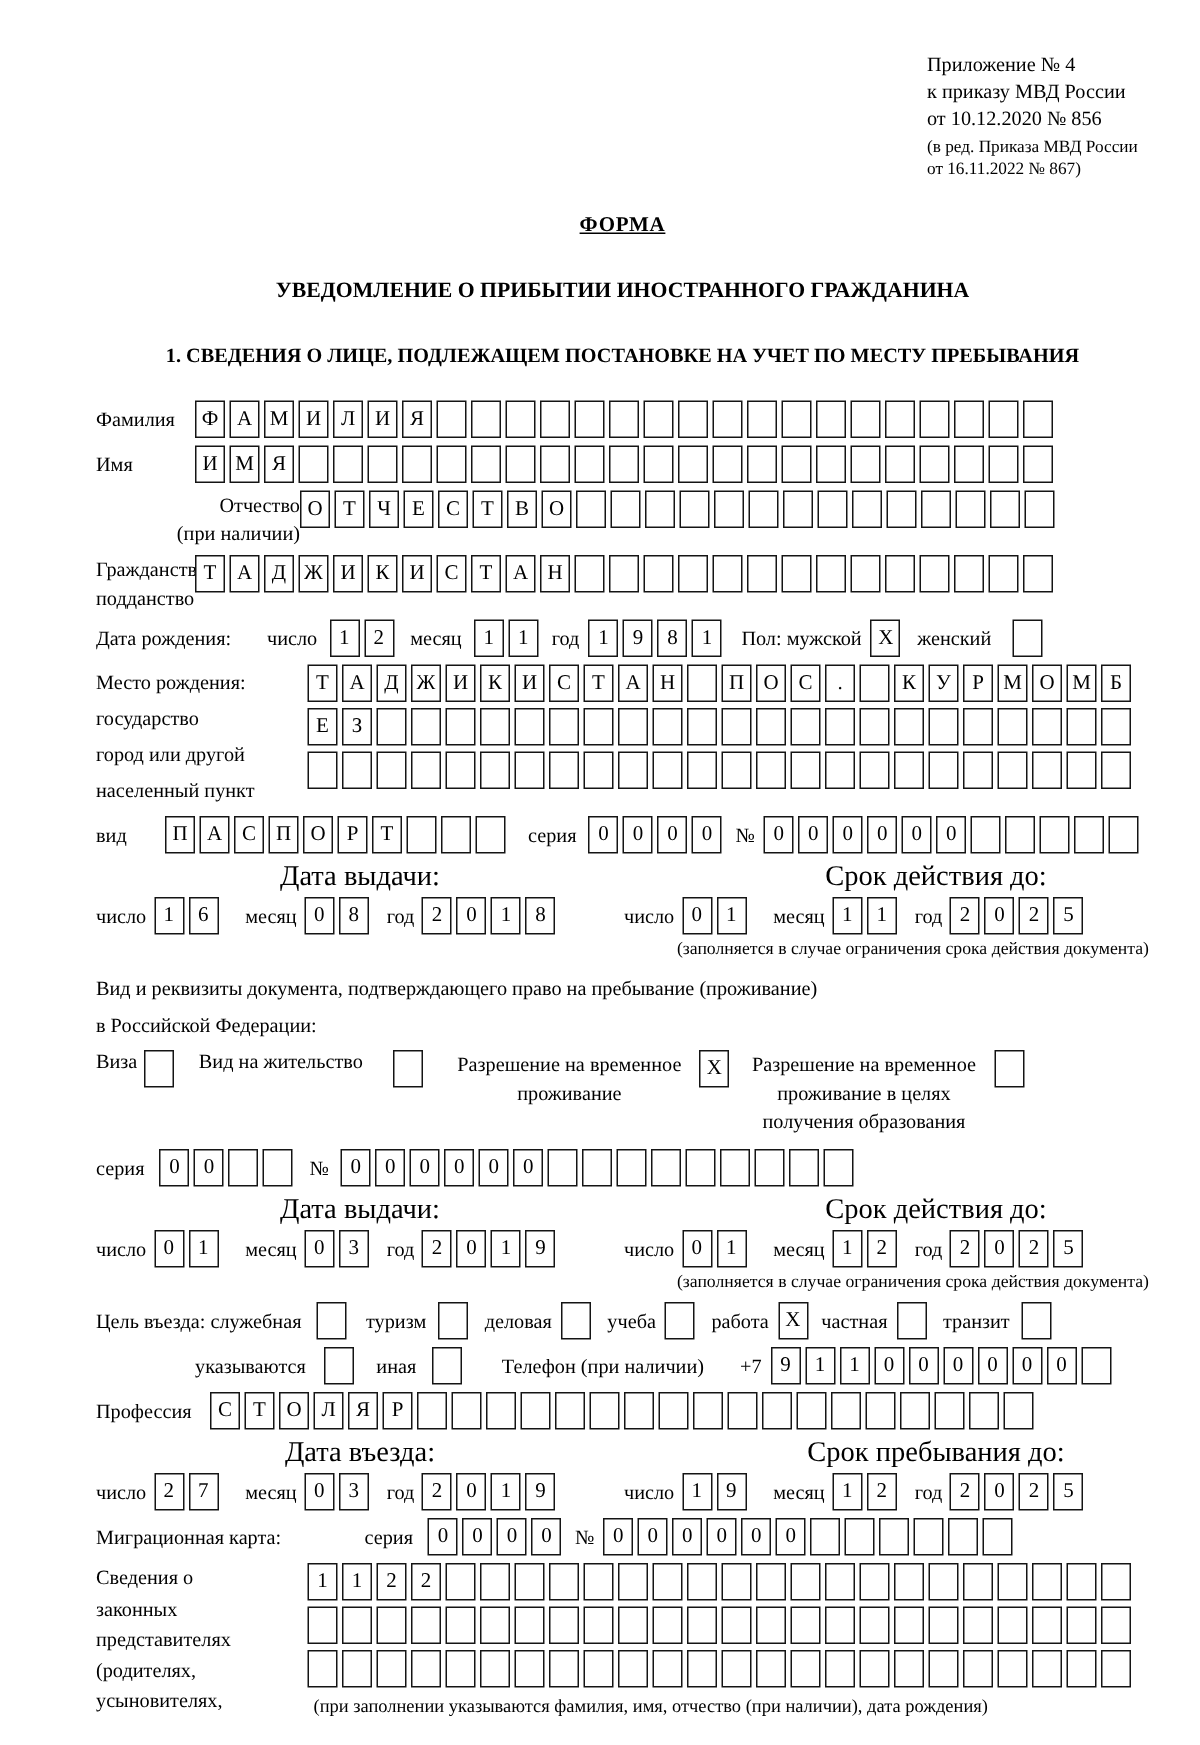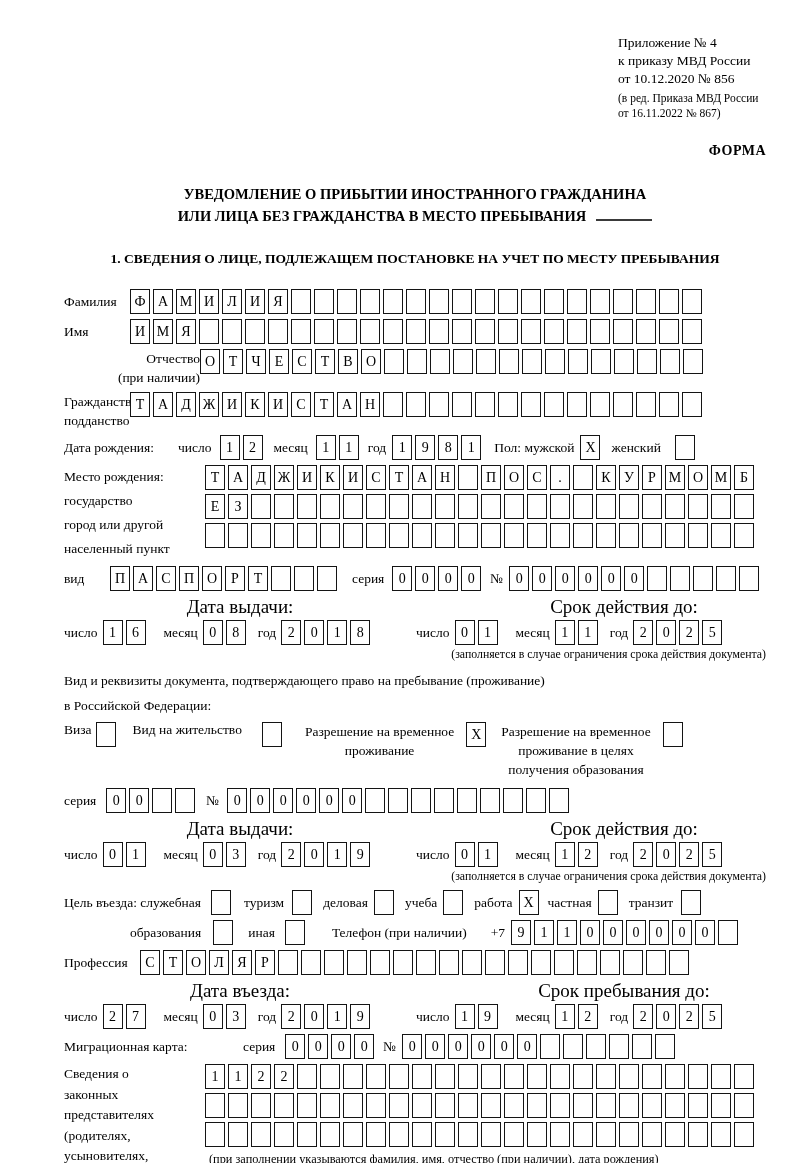--- a/index.html
+++ b/index.html
@@ -6,21 +6,21 @@
   html,body { background:#ffffff; }
   body {
     width:800px; height:1163px; overflow:hidden;
     font-family:"Liberation Serif", serif; color:#000;
   }
   .page { padding:34px 34px 0 64px; }
 
   
   .hdr { margin-left:554px; font-size:13.5px; line-height:18px; }
   .hdr .sub { font-size:11.5px; line-height:15px; margin-top:3px; }
-  .forma { text-align:right; font-weight:bold; font-size:14px; letter-spacing:.5px; margin-top:22px; }
+  .forma { text-align:center; font-weight:bold; font-size:14px; letter-spacing:.5px; margin-top:22px;text-decoration:underline; }
 
   
   .title { text-align:center; font-weight:bold; font-size:14.5px; line-height:22px; margin-top:24px; }
   .tunder { display:inline-block; width:56px; border-bottom:2px solid #3a3a3a; margin-left:10px; vertical-align:baseline; }
   .sec1 { text-align:center; font-weight:bold; font-size:13.5px; margin-top:24px; }
 
   .formbody { margin-top:22px; }
   .row { display:flex; align-items:center; margin-bottom:5px; }
   .row.top { align-items:flex-start; }
   .lbl { font-size:13.5px; flex:none; white-space:nowrap; }
@@ -71,21 +71,20 @@
     <div class="sub">
       <div>(в ред. Приказа МВД России</div>
       <div>от 16.11.2022 № 867)</div>
     </div>
   </div>
 
   <div class="forma">ФОРМА</div>
 
   <div class="title">
     <div>УВЕДОМЛЕНИЕ О ПРИБЫТИИ ИНОСТРАННОГО ГРАЖДАНИНА</div>
-    <div><span>ИЛИ ЛИЦА БЕЗ ГРАЖДАНСТВА В МЕСТО ПРЕБЫВАНИЯ</span><span class="tunder"></span></div>
   </div>
 
   <div class="sec1">1. СВЕДЕНИЯ О ЛИЦЕ, ПОДЛЕЖАЩЕМ ПОСТАНОВКЕ НА УЧЕТ ПО МЕСТУ ПРЕБЫВАНИЯ</div>
 
   <div class="formbody">
 
     <div class="row">
       <span class="lbl w66">Фамилия</span>
       <span class="cells">
           <span class="cell">Ф</span>
@@ -516,21 +515,21 @@
       <span class="cell ml6"></span>
       <span class="lbl ml8">работа</span>
       <span class="cell ml6">X</span>
       <span class="lbl ml6">частная</span>
       <span class="cell ml6"></span>
       <span class="lbl ml8">транзит</span>
       <span class="cell ml8"></span>
     </div>
 
     <div class="row purpose2">
-      <span class="lbl">образования</span>
+      <span class="lbl">указываются</span>
       <span class="cell ml12"></span>
       <span class="lbl ml12">иная</span>
       <span class="cell ml10"></span>
       <span class="lbl ml24">Телефон (при наличии)</span>
       <span class="lbl ml24">+7</span>
       <span class="cells ml6">
           <span class="cell">9</span>
           <span class="cell">1</span>
           <span class="cell">1</span>
           <span class="cell">0</span>

